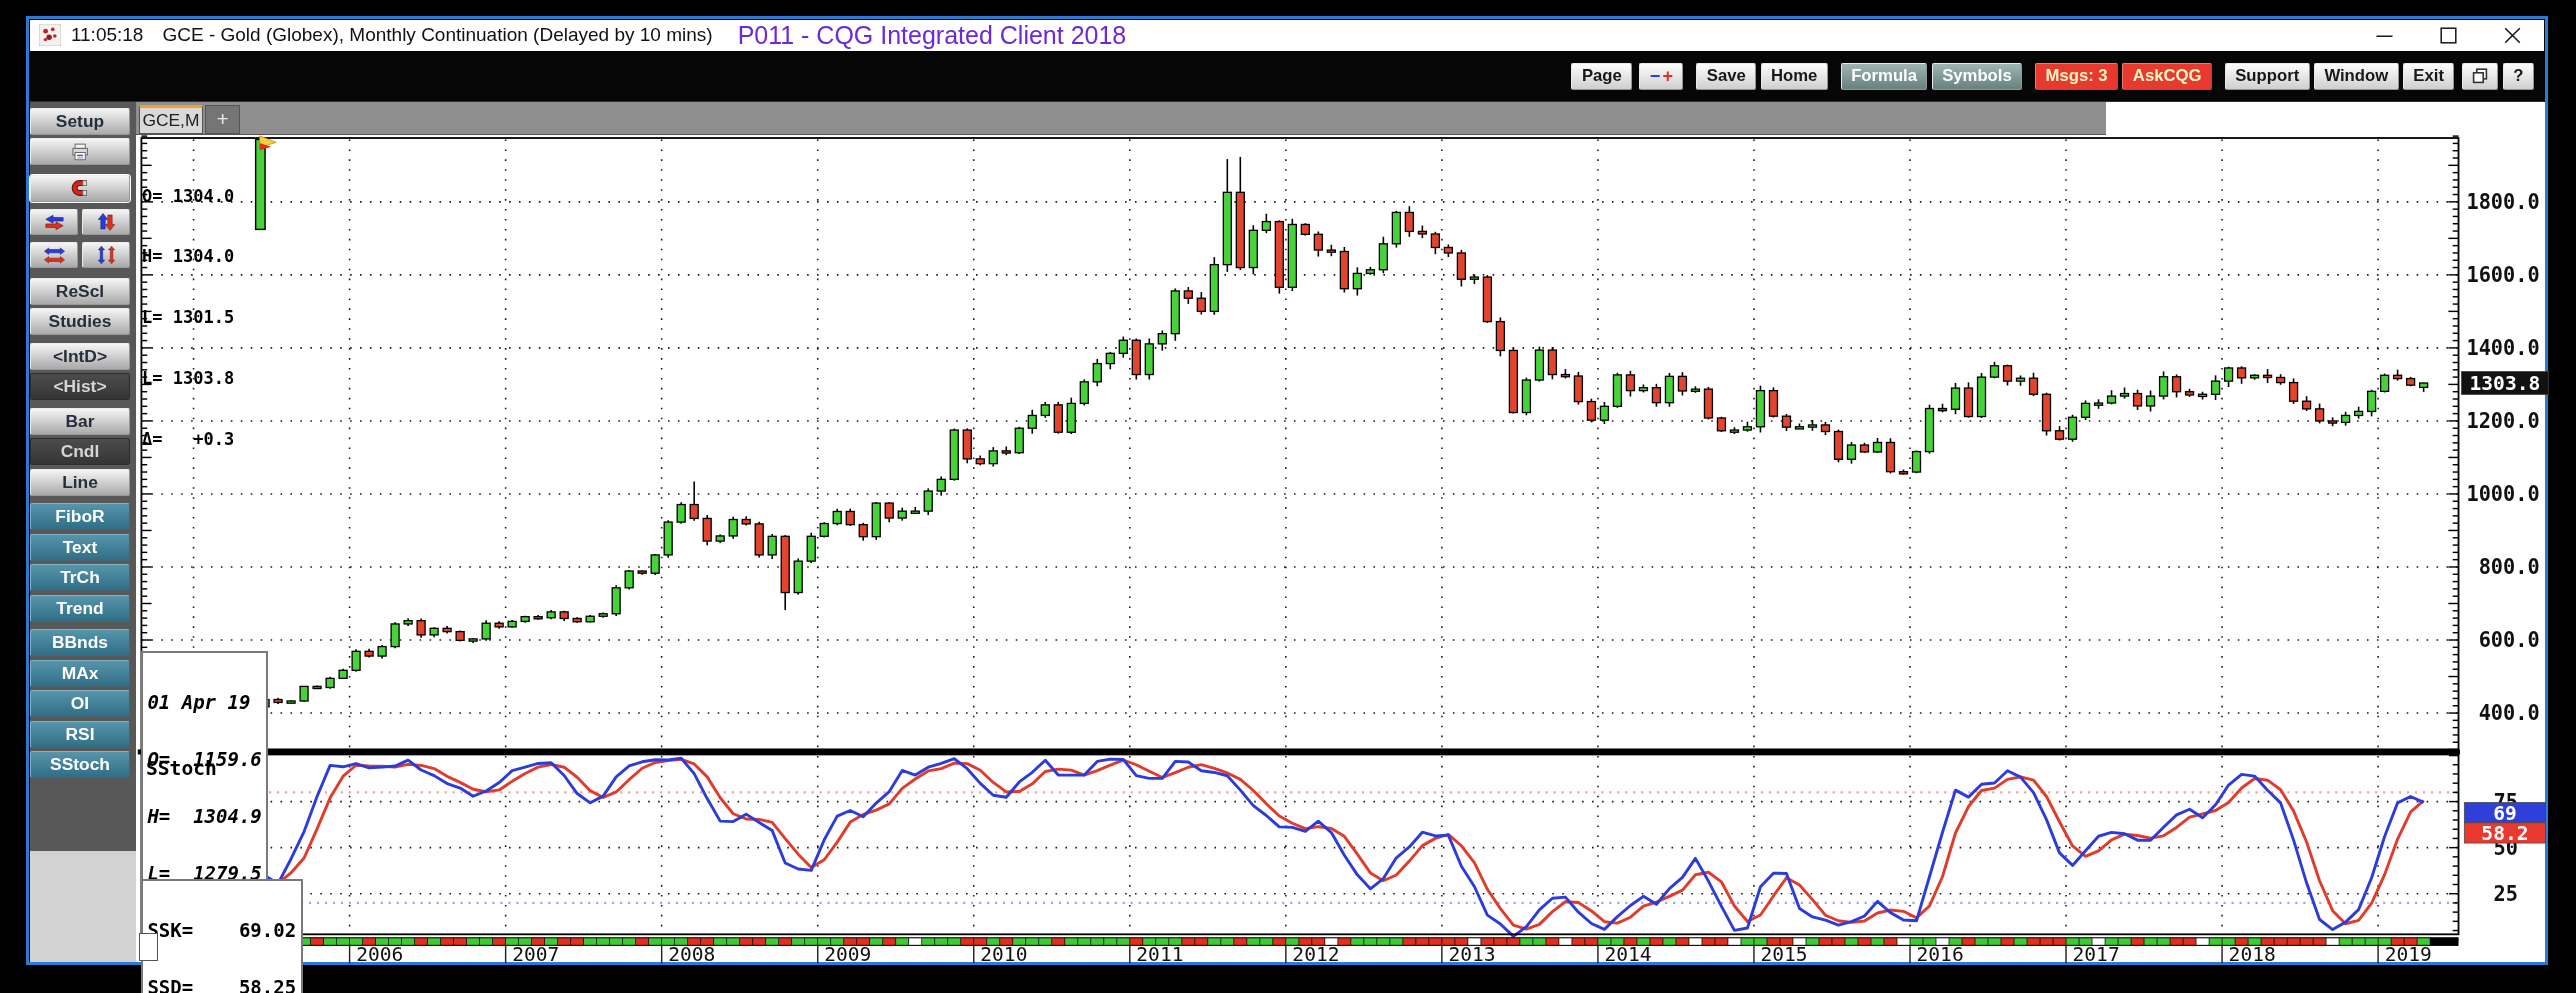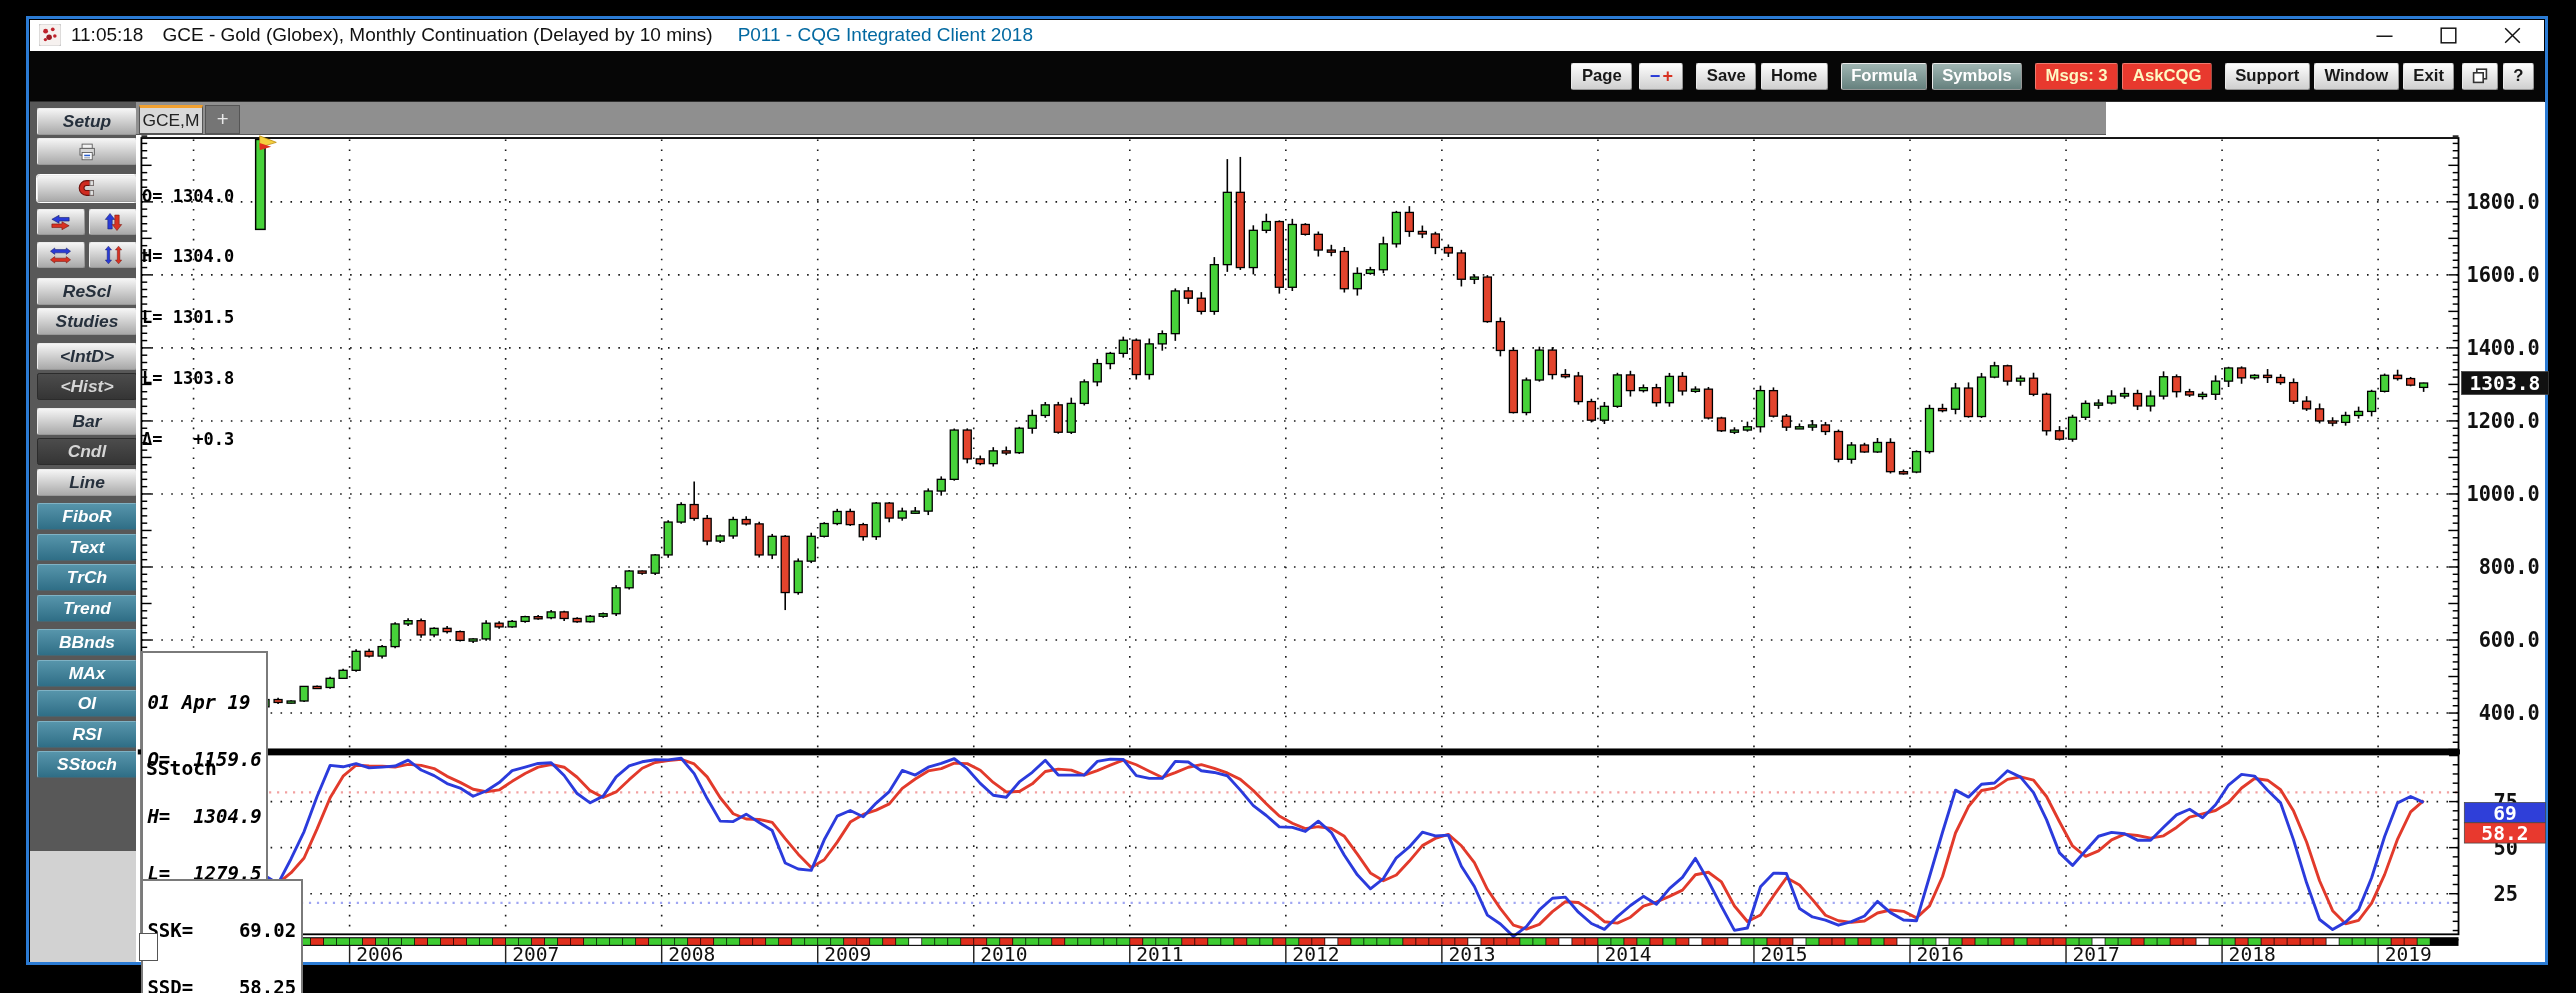--- a/index.html
+++ b/index.html
@@ -7,21 +7,21 @@
           font-family:"Liberation Sans",sans-serif;padding-left:11px;}
   .abs{position:absolute;}
   
   .window-frame{left:26px;top:16px;width:2522px;height:949px;border:3.6px solid #2b7bd4;
                 box-sizing:border-box;background:#000;z-index:1;}
   .titlebar{left:30px;top:19.6px;width:2514px;height:31px;background:#fff;z-index:2;
             display:flex;align-items:center;}
   .titlebar .app-icon{margin-left:8.7px;width:22px;height:22px;flex:0 0 auto;}
   .t-time{margin-left:10.2px;font-size:19px;color:#111;}
   .t-main{margin-left:19px;font-size:19px;color:#111;white-space:nowrap;}
-  .t-session{margin-left:25px;font-size:19px;color:#0369a1;white-space:nowrap;}
+  .t-session{margin-left:25px;font-size:25px;color:#6d28d9;white-space:nowrap;}
   .win-controls{margin-left:auto;display:flex;height:100%;}
   .win-btn{width:64px;height:100%;display:flex;align-items:center;justify-content:center;background:#fff;}
   
   .toolbar{left:30px;top:51px;width:2514px;height:51px;background:#060606;z-index:2;
            display:flex;align-items:center;border-bottom:1.5px solid #2f2f2f;box-sizing:border-box;}
   .tb-left{display:flex;margin-left:11.6px;gap:5.1px;}
   .tb-btn{height:26px;padding:0 11.6px;font-size:16.7px;font-weight:bold;color:#fff;
           background:linear-gradient(#232323,#000 60%);border:1.5px solid #9a9a9a;
           border-bottom-color:#4a4a4a;border-right-color:#4a4a4a;border-radius:2.2px;
           display:flex;align-items:center;white-space:nowrap;}
@@ -29,21 +29,21 @@
   .rb{height:25px;padding:0 9.4px;font-size:16.7px;font-weight:bold;color:#181818;
       background:linear-gradient(#fdfdfd,#cfcfcf);border:1.5px outset #e9e9e9;border-radius:2.2px;
       display:flex;align-items:center;white-space:nowrap;}
   .rb.slate{background:linear-gradient(#9fb5b2,#66817e);color:#fff;}
   .rb.red{background:#e8392e;color:#fef9c3;border:1.5px outset #f07a6e;}
   .g6{margin-left:4.4px;} .g18{margin-left:13px;} .g10{margin-left:7.3px;}
   .mp-minus{color:#2a3bd6;font-weight:bold;font-size:18px;}
   .mp-plus{color:#d83222;font-weight:bold;font-size:18px;margin-left:2.2px;}
   
   .sidebar{left:30px;top:102px;width:107px;height:860px;background:#585858;z-index:2;
-           display:flex;flex-direction:column;align-items:flex-end;padding-top:2.2px;box-sizing:border-box;font-style:italic;}
+           display:flex;flex-direction:column;align-items:flex-start;padding-top:2.2px;box-sizing:border-box;}
   .sb{width:100px;height:27px;flex:0 0 auto;border-radius:2.2px;margin-top:3.6px;
       font-size:17.4px;font-weight:bold;color:#26303c;
       background:linear-gradient(#f5f5f5,#a9a9a9);border:1.5px outset #ececec;
       display:flex;align-items:center;justify-content:center;box-sizing:border-box;white-space:nowrap;}
   .sb.gap{margin-top:9.4px;}
   .sb.gap10{margin-top:7.3px;}
   .sb.teal{background:linear-gradient(#5795ab,#2f6e86);color:#fff;border:1.5px outset #7fb2c4;}
   .sb.dark{background:linear-gradient(#4c4c4c,#353535);color:#d5d5d5;border:1.5px solid #2c2c2c;}
   .sb.sel{outline:1.5px solid #fff;}
   .sb-pairrow{display:flex;gap:4.4px;margin-top:7.3px;flex:0 0 auto;}

